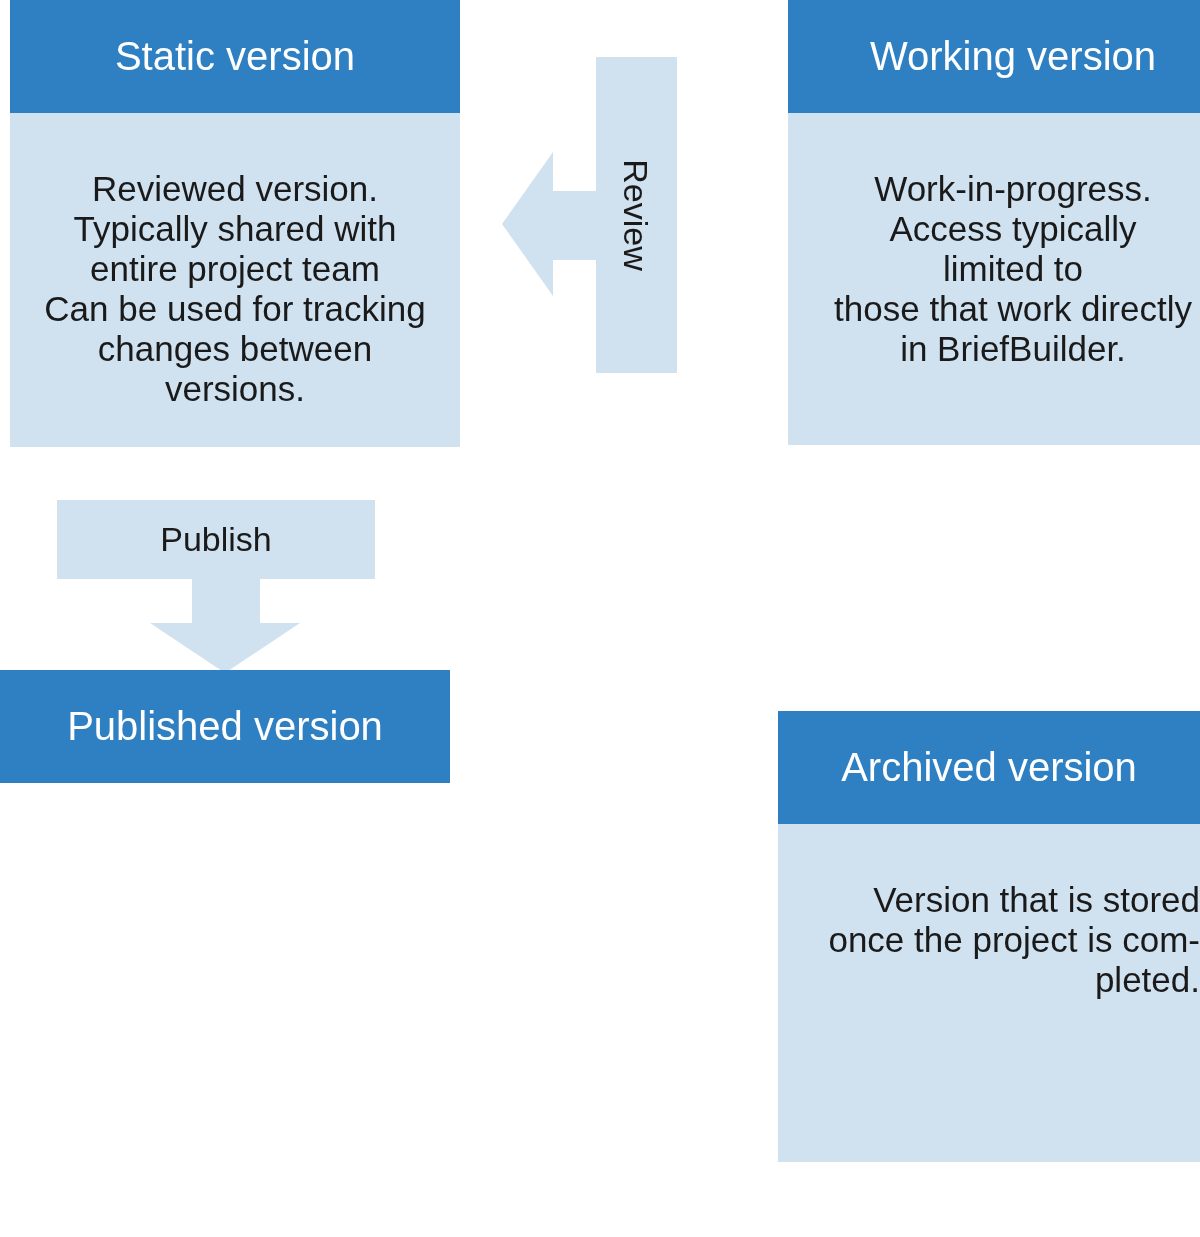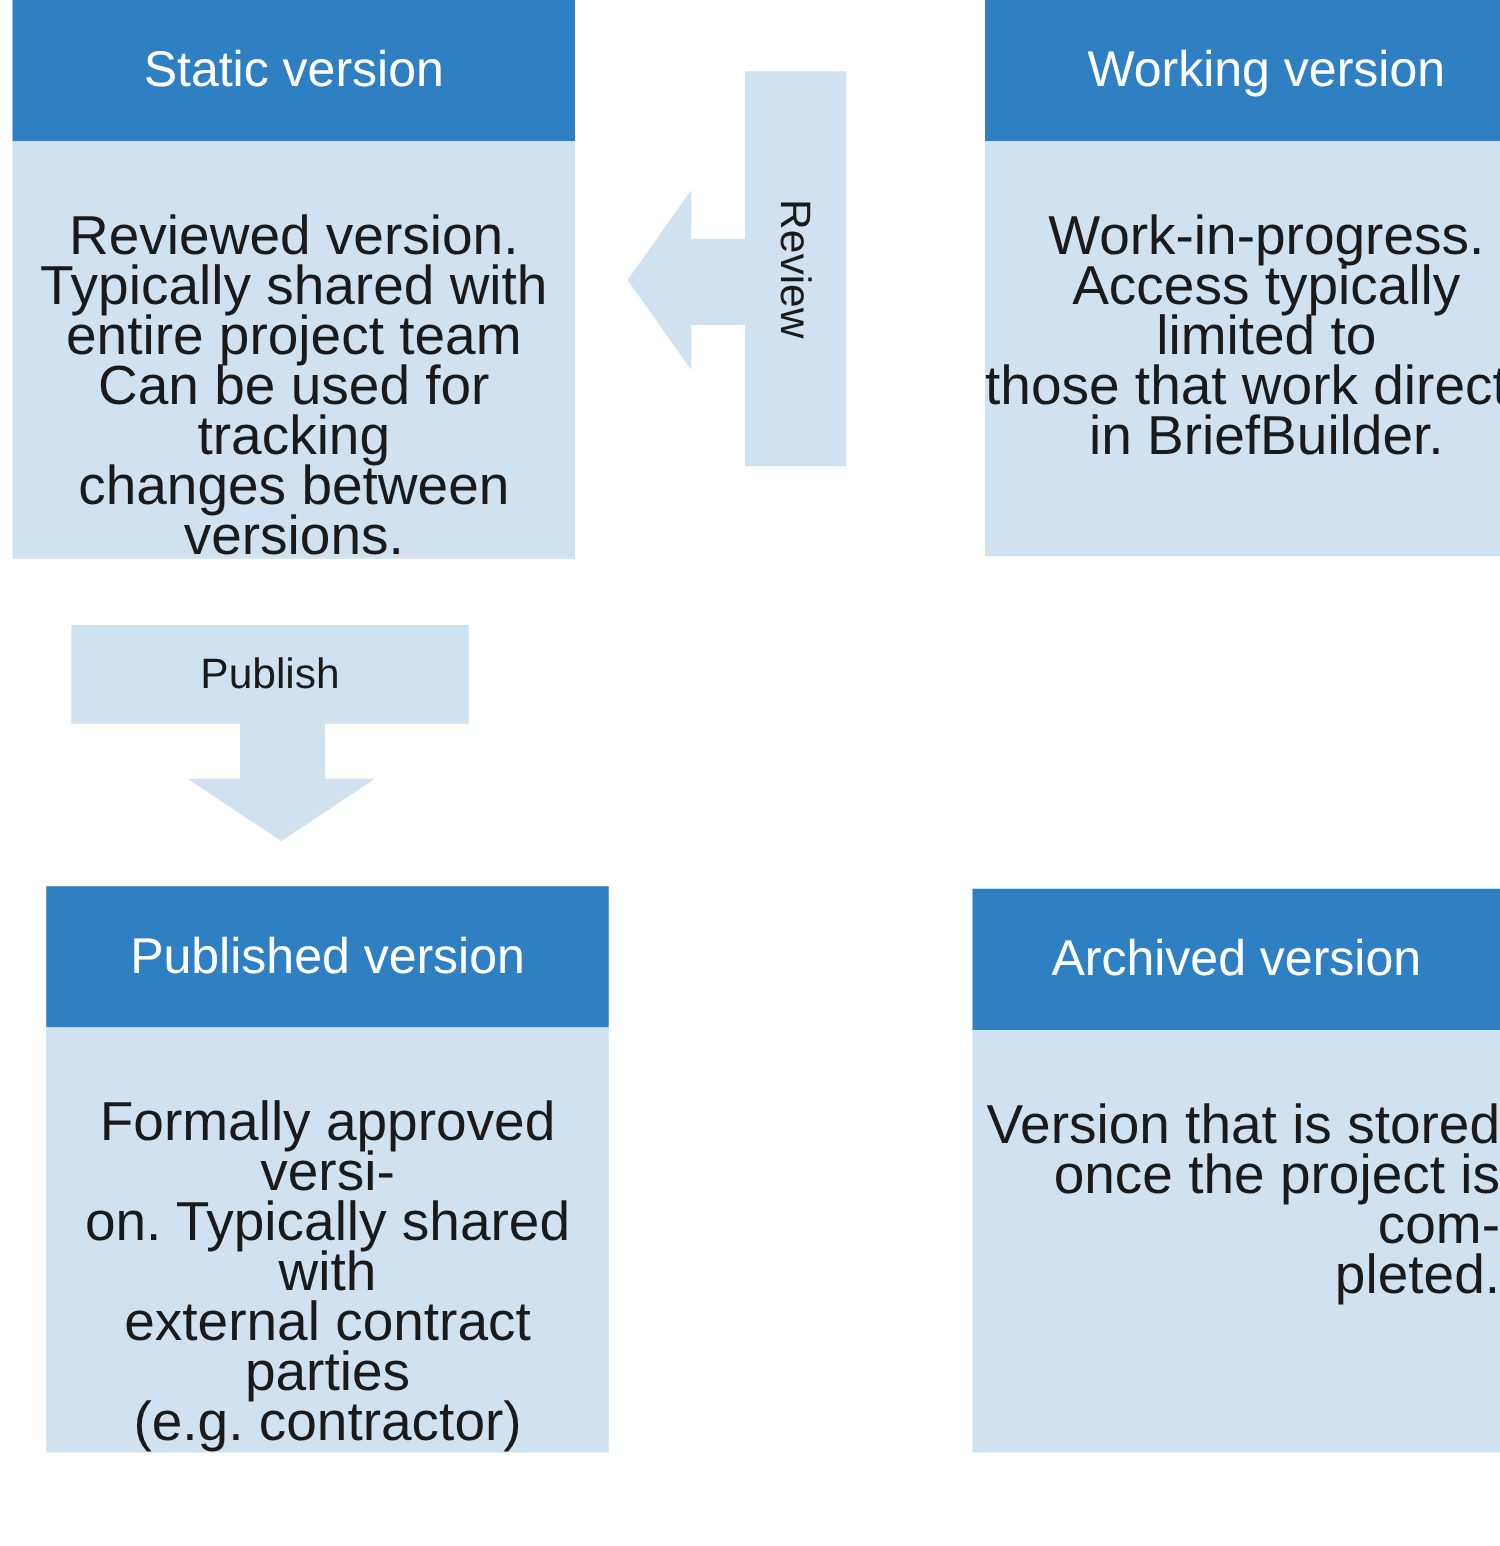--- a/index.html
+++ b/index.html
@@ -28,31 +28,31 @@
     height: 113px;
     line-height: 113px;
     text-align: center;
     font-size: 40px;
     font-weight: 400;
   }
   .box-body {
     background: var(--light-blue);
     color: var(--body-text);
     text-align: center;
-    font-size: 44px;
+    font-size: 35px;
     line-height: 40px;
     padding-top: 56px;
     white-space: pre-line;
   }
 
   .box-tl { left: 10px;     top: 0;     width: 450px; height: 447px; }
   .box-tl .box-body { height: 334px; }
   .box-tr { left: 750px; top: 0;     width: 450px; height: 445px; margin-left: 38px; }
   .box-tr .box-body { height: 332px; }
-  .box-bl { left: 0;     top: 709px; width: 450px; height: 482px; margin-left: 37px; }
+  .box-bl { left: 0;     top: 670px; width: 450px; height: 482px; }
   .box-bl .box-body { height: 340px; }
   .box-br { left: 750px; top: 711px; width: 450px; height: 451px; padding-left: 28px; }
   .box-br .box-body { height: 338px; text-align: right; }
 
   .arrows-layer {
     position: absolute;
     left: 0; top: 0;
     width: 1200px; height: 1237px;
   }
   .arrow-shape { fill: var(--light-blue); }
@@ -109,24 +109,20 @@
 Access typically
 limited to
 those that work directly
 in BriefBuilder.</div>
   </div>
 
   <div class="vbox box-bl">
     <div class="box-header">
       <span>Published version</span>
     </div>
-    <div class="box-body">Formally approved versi-
-on. Typically shared with
-external contract parties
-(e.g. contractor)</div>
   </div>
 
   <div class="vbox box-br">
     <div class="box-header">
       <span>Archived version</span>
     </div>
     <div class="box-body">Version that is stored
 once the project is com-
 pleted.</div>
   </div>

